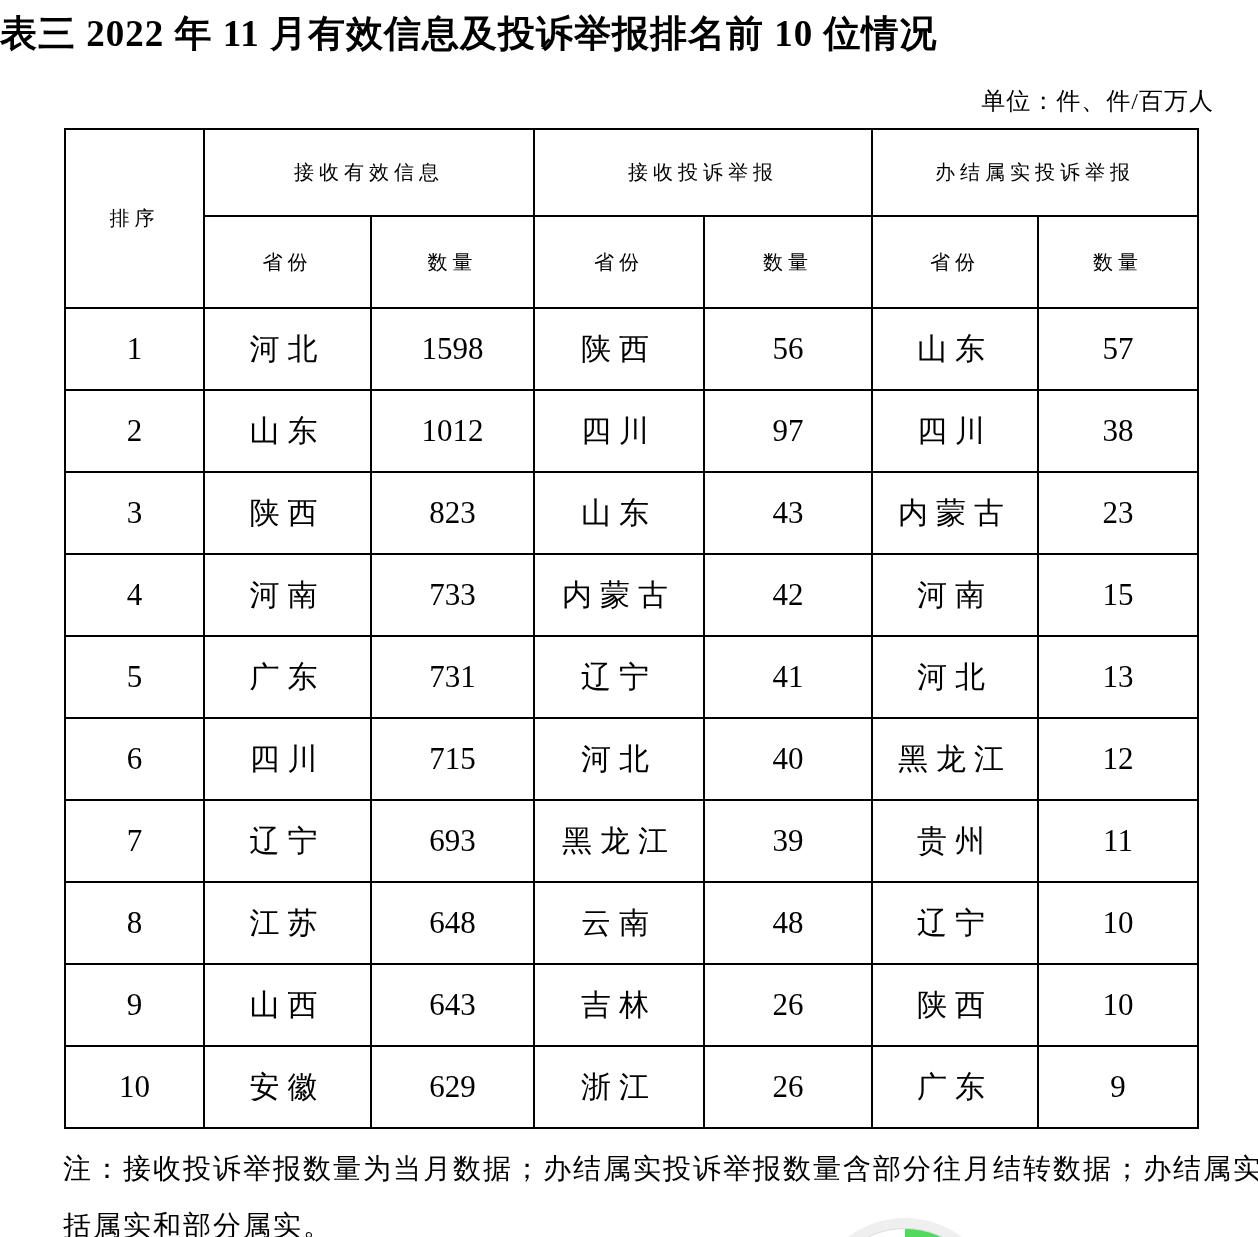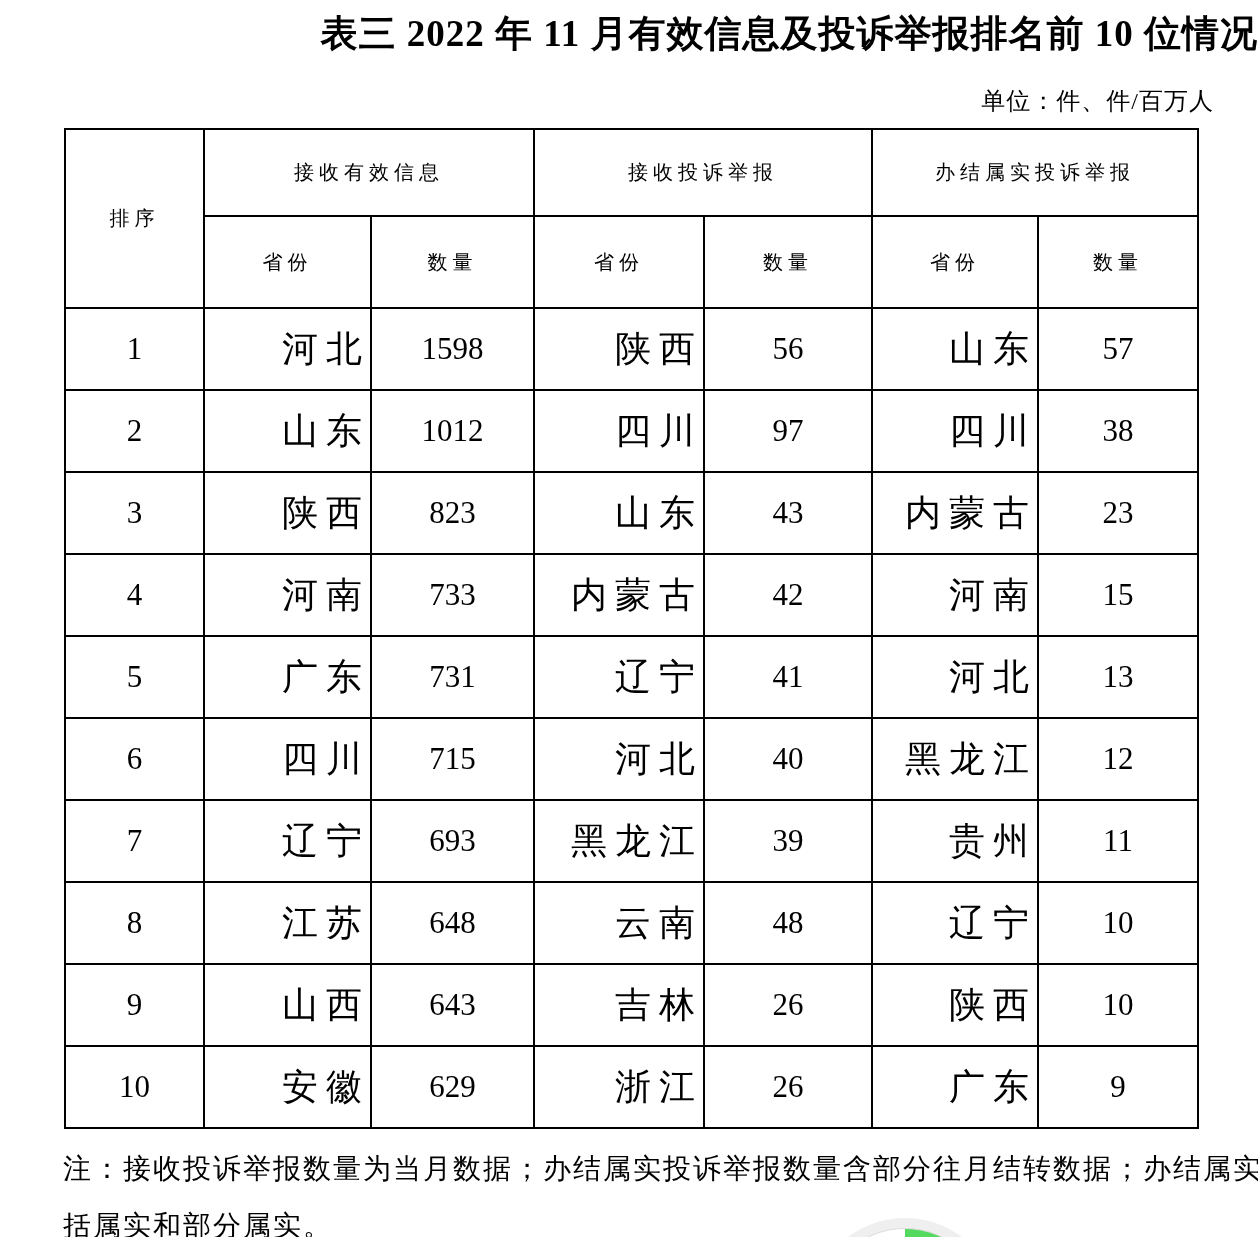--- a/index.html
+++ b/index.html
@@ -5,39 +5,39 @@
   * { box-sizing: border-box; }
   html, body { margin: 0; padding: 0; }
   body {
     width: 1258px; height: 1237px;
     position: relative; overflow: hidden;
     background: #ffffff; color: #000000;
     font-family: "Liberation Serif", "DejaVu Serif", serif;
   }
   .doc-title {
     position: absolute; top: 9px; left: 0; width: 100%;
-    text-align: right; font-size: 37px; font-weight: bold;
+    text-align: left; font-size: 37px; font-weight: bold;
     letter-spacing: 1px; white-space: nowrap;
   }
   .unit-label {
     position: absolute; top: 85px; right: 44px;
     font-size: 24px; letter-spacing: 1px; white-space: nowrap;
   }
   table.rank-table {
     position: absolute; top: 128px; left: 64px;
     width: 1133px; height: 1000px;
     border-collapse: collapse; table-layout: fixed;
   }
   .rank-table th, .rank-table td {
     border: 2px solid #000000;
     text-align: center; vertical-align: middle;
     font-weight: normal; padding: 0; overflow: hidden;
   }
   .rank-table th { font-size: 20px; letter-spacing: 5px; }
-  .rank-table td.province { font-size: 36px; letter-spacing: 8px; text-align: right; }
+  .rank-table td.province { font-size: 30px; letter-spacing: 8px; }
   .rank-table td.rank, .rank-table td.count { font-size: 31px; letter-spacing: 0; }
   tr.hdr-group { height: 87px; }
   tr.hdr-sub { height: 92px; }
   tr.data-row { height: 82px; }
   .note {
     position: absolute; left: 63px; top: 1140px;
     font-size: 28px; line-height: 57px; letter-spacing: 2px;
   }
   .note div { white-space: nowrap; }
   .logo-wrap {

